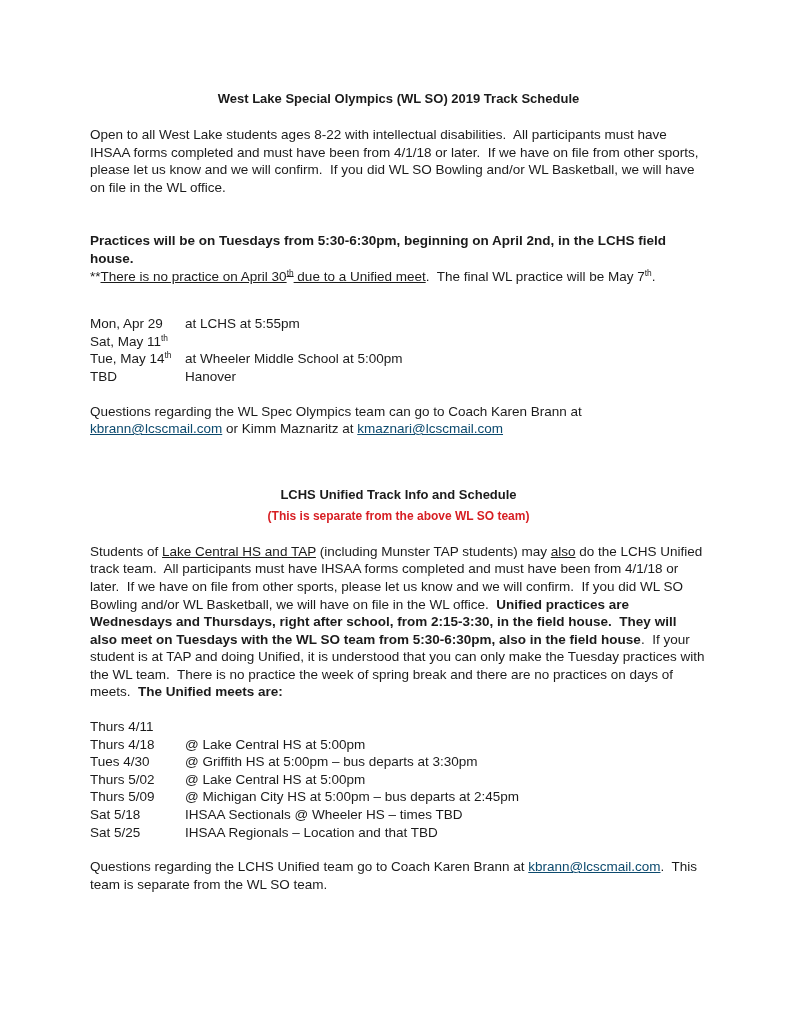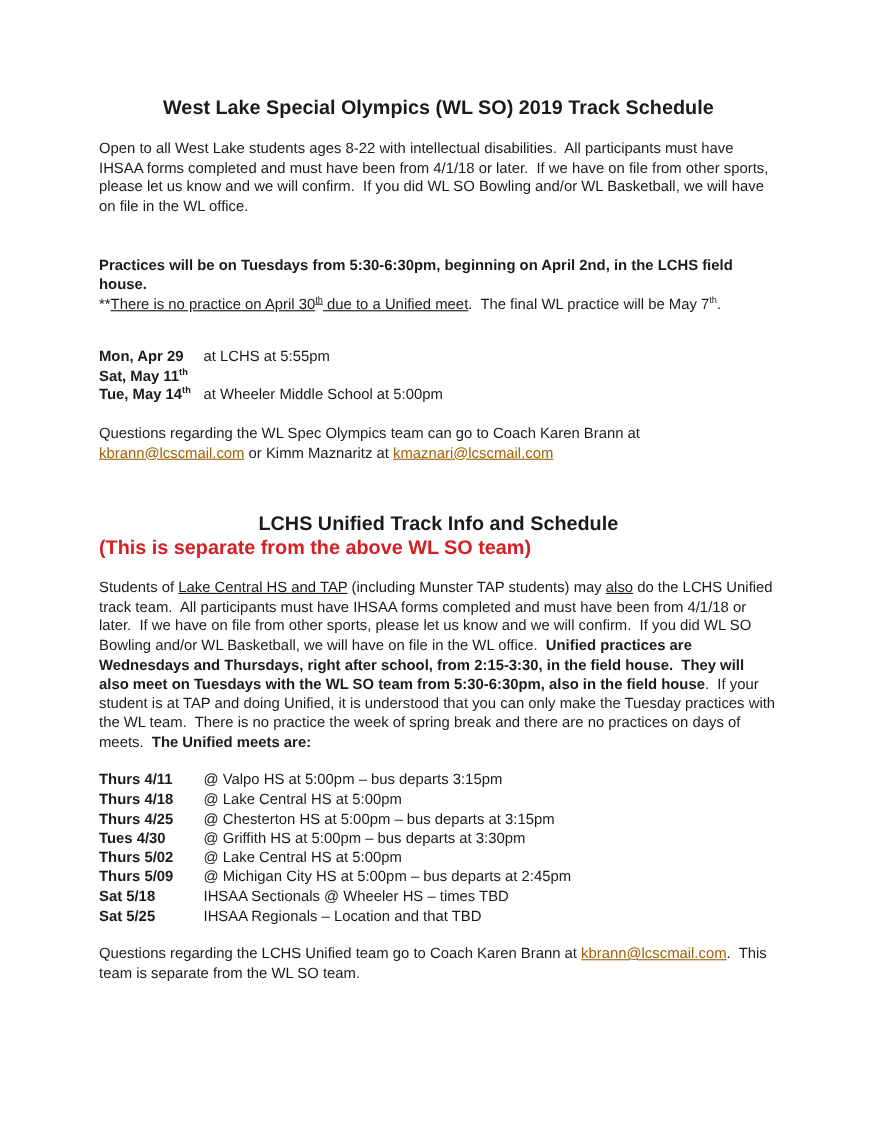--- a/index.html
+++ b/index.html
@@ -17,52 +17,53 @@
     padding: 88px 84px 0 90px;
   }
   .body {
     font-size: 13.5px;
     line-height: 17.6px;
     white-space: pre-wrap;
     margin: 0;
   }
   .bold { font-weight: bold; }
   h1.doc-title, h2.doc-title {
-    font-size: 18px;
+    font-size: 13px;
     font-weight: bold;
     text-align: center;
     margin: 0;
     line-height: 21px;
   }
   .red-subtitle {
-    font-size: 18px;
+    font-size: 12px;
     font-weight: bold;
+    text-align: center;
     color: #d71e23;
     margin: 1px 0 0 0;
     line-height: 20px;
   }
   .gap-lg { height: 36px; }
   .gap-md { height: 17px; }
   .gap-sm { height: 13px; }
   .section2 { margin-top: 46px; }
   .meet-list { margin: 0; }
   .meet-row {
     display: flex;
     font-size: 13.5px;
     line-height: 17.6px;
     white-space: pre-wrap;
   }
-  .meet-date { width: 95px; flex-shrink: 0; font-weight: bold; }
+  .meet-date { width: 95px; flex-shrink: 0; }
   .meet-detail { flex: 1; }
   .seg-bold { font-weight: bold; }
   .seg-underline { text-decoration: underline; }
   .seg-sup { vertical-align: super; font-size: 0.62em; line-height: 0; }
   sup.date-sup { font-size: 0.62em; line-height: 0; }
   a.seg-link, .seg-link {
-    color: #a16207;
+    color: #0c4a6e;
     text-decoration: underline;
     cursor: pointer;
   }
 </style>
 </head>
 <body>
 
 <div class="page">
 
   <h1 class="doc-title">West Lake Special Olympics (WL SO) 2019 Track Schedule</h1>
@@ -78,40 +79,40 @@
 
   <div class="gap-sm"></div>
 
 
   <div class="gap-md"></div>
 
   <div class="meet-list">
       <div class="meet-row"><span class="meet-date">Mon, Apr 29</span><span class="meet-detail">at LCHS at 5:55pm</span></div>
       <div class="meet-row"><span class="meet-date">Sat, May 11<sup class="date-sup">th</sup></span></div>
       <div class="meet-row"><span class="meet-date">Tue, May 14<sup class="date-sup">th</sup></span><span class="meet-detail">at Wheeler Middle School at 5:00pm</span></div>
+      <div class="meet-row"><span class="meet-date">TBD</span><span class="meet-detail">Hanover</span></div>
     </div>
 
   <div class="gap-md"></div>
 
   <p class="body"><span class="">Questions regarding the WL Spec Olympics team can go to Coach Karen Brann at </span><a href="#" class="seg-link">kbrann@lcscmail.com</a><span class=""> or Kimm Maznaritz at </span><a href="#" class="seg-link">kmaznari@lcscmail.com</a></p>
 
   <div class="section2">
     <h2 class="doc-title">LCHS Unified Track Info and Schedule</h2>
     <p class="red-subtitle">(This is separate from the above WL SO team)</p>
 
     <div class="gap-md"></div>
 
     <p class="body"><span class="">Students of </span><span class="seg-underline">Lake Central HS and TAP</span><span class=""> (including Munster TAP students) may </span><span class="seg-underline">also</span><span class=""> do the LCHS Unified track team.  All participants must have IHSAA forms completed and must have been from 4/1/18 or later.  If we have on file from other sports, please let us know and we will confirm.  If you did WL SO Bowling and/or WL Basketball, we will have on file in the WL office.  </span><span class="seg-bold">Unified practices are Wednesdays and Thursdays, right after school, from 2:15-3:30, in the field house.  They will also meet on Tuesdays with the WL SO team from 5:30-6:30pm, also in the field house</span><span class="">.  If your student is at TAP and doing Unified, it is understood that you can only make the Tuesday practices with the WL team.  There is no practice the week of spring break and there are no practices on days of meets.  </span><span class="seg-bold">The Unified meets are:</span></p>
 
     <div class="gap-md"></div>
 
     <div class="meet-list">
-        <div class="meet-row"><span class="meet-date">Thurs 4/11</span><span class="meet-detail">@ Valpo HS at 5:00pm – bus departs 3:15pm</span></div>
+        <div class="meet-row"><span class="meet-date">Thurs 4/11</span></div>
         <div class="meet-row"><span class="meet-date">Thurs 4/18</span><span class="meet-detail">@ Lake Central HS at 5:00pm</span></div>
-        <div class="meet-row"><span class="meet-date">Thurs 4/25</span><span class="meet-detail">@ Chesterton HS at 5:00pm – bus departs at 3:15pm</span></div>
         <div class="meet-row"><span class="meet-date">Tues 4/30</span><span class="meet-detail">@ Griffith HS at 5:00pm – bus departs at 3:30pm</span></div>
         <div class="meet-row"><span class="meet-date">Thurs 5/02</span><span class="meet-detail">@ Lake Central HS at 5:00pm</span></div>
         <div class="meet-row"><span class="meet-date">Thurs 5/09</span><span class="meet-detail">@ Michigan City HS at 5:00pm – bus departs at 2:45pm</span></div>
         <div class="meet-row"><span class="meet-date">Sat 5/18</span><span class="meet-detail">IHSAA Sectionals @ Wheeler HS – times TBD</span></div>
         <div class="meet-row"><span class="meet-date">Sat 5/25</span><span class="meet-detail">IHSAA Regionals – Location and that TBD</span></div>
       </div>
 
     <div class="gap-md"></div>
 
     <p class="body"><span class="">Questions regarding the LCHS Unified team go to Coach Karen Brann at </span><a href="#" class="seg-link">kbrann@lcscmail.com</a><span class="">.  This team is separate from the WL SO team.</span></p>

